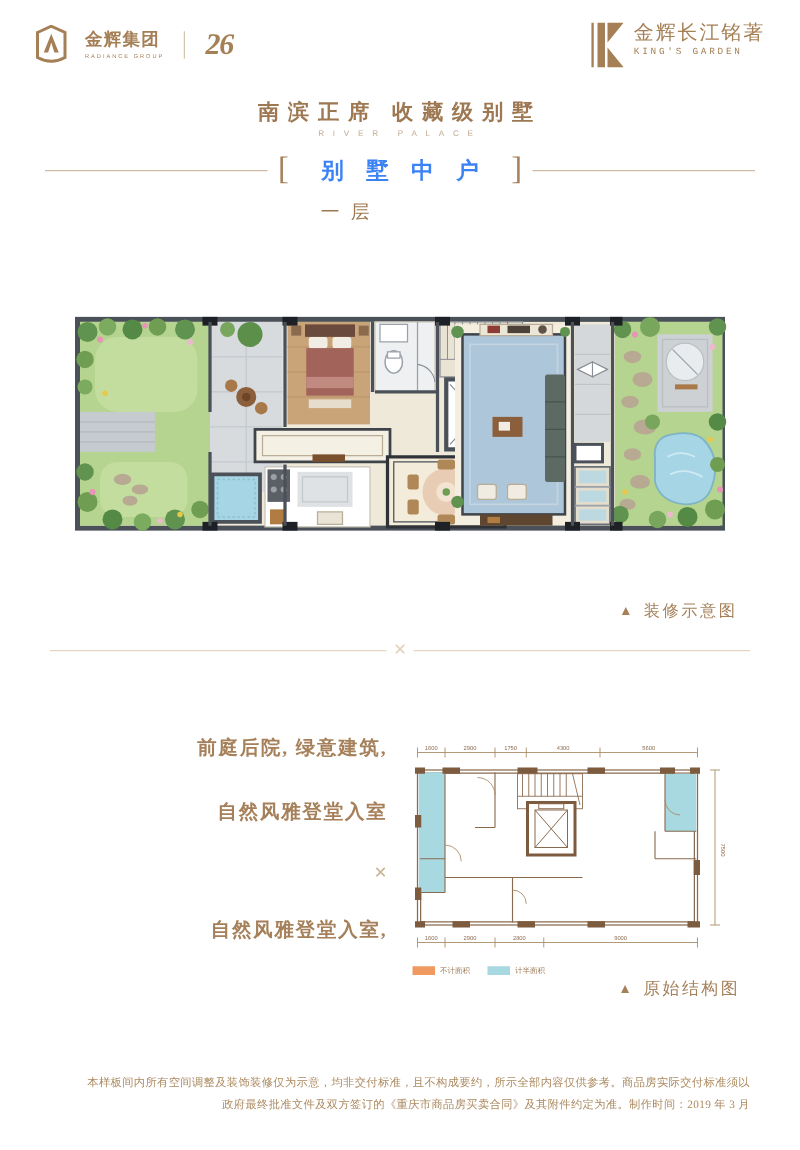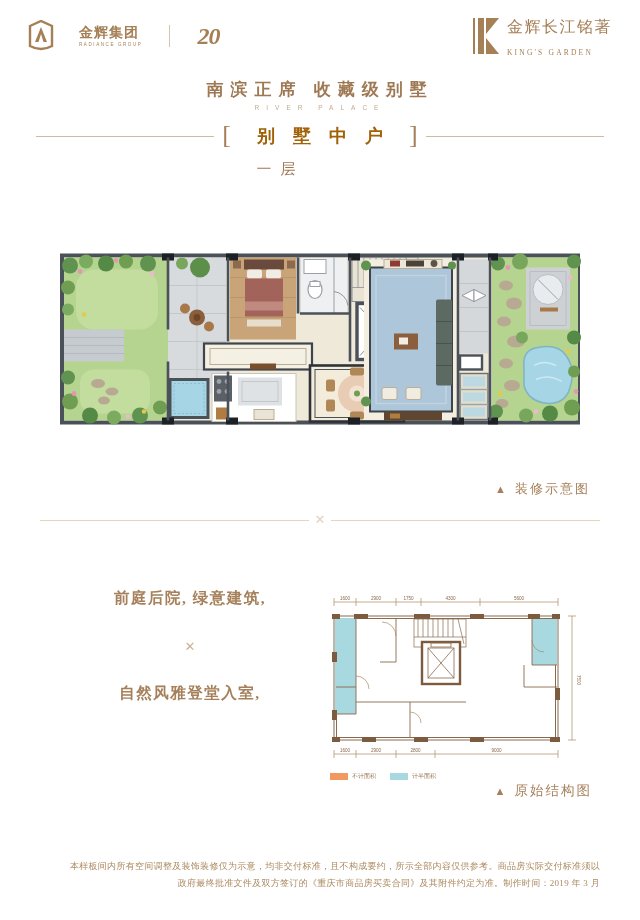--- a/index.html
+++ b/index.html
@@ -1,56 +1,56 @@
 <!DOCTYPE html>
 <html><head>
 <meta charset="utf-8">
 <style>
   html,body{margin:0;padding:0;}
   body{width:640px;height:920px;background:#ffffff;position:relative;overflow:hidden;
        font-family:"Liberation Serif", serif;}
   .abs{position:absolute;}
 
   
-  .logo-left{left:26px;top:20px;display:flex;align-items:center;gap:23px;}
+  .logo-left{left:26px;top:20px;display:flex;align-items:center;gap:12px;}
   .logo-left .mark{width:30px;height:32px;}
   .logo-left .nm{color:#a57f55;font-weight:bold;font-size:14px;letter-spacing:1px;line-height:1;}
   .logo-left .sub{color:#a57f55;font-size:4.5px;letter-spacing:1.6px;margin-top:2px;font-family:"Liberation Sans",sans-serif;}
   .logo-left .bar{width:1px;height:22px;background:#d6c5ae;margin:0 4px;}
   .logo-left .badge{color:#a57f55;font-weight:bold;font-size:24px;font-style:italic;letter-spacing:-1px;line-height:1;}
   .logo-right{right:28px;top:18px;display:flex;align-items:flex-start;gap:8px;}
   .logo-right .mark{width:26px;height:36px;}
   .logo-right .nm{color:#a57f55;font-size:16px;letter-spacing:1.5px;line-height:1.15;}
-  .logo-right .sub{color:#a57f55;font-size:7.5px;letter-spacing:2.2px;margin-top:12px;font-family:Liberation Serif, serif;}
+  .logo-right .sub{color:#a57f55;font-size:7.5px;letter-spacing:2.2px;margin-top:2px;font-family:Liberation Mono, monospace;}
 
   
   .title{left:0;top:78px;width:640px;text-align:center;color:#9d7852;
          font-size:17px;font-weight:bold;letter-spacing:7px;}
   .subtitle{left:0;top:104px;width:640px;text-align:center;color:#c2ab90;
             font-size:6.5px;letter-spacing:7px;font-family:"Liberation Sans",sans-serif;}
   .bracket-row{left:0;top:122px;width:640px;display:flex;align-items:center;justify-content:center;}
   .bracket-row .rule{flex:0 0 178px;height:1px;background:#cdbba3;}
   .bracket-row .br{color:#a5805a;font-size:26px;font-weight:300;line-height:1;padding:0 8px 3px 8px;}
-  .bracket-row .unit{color:#a16207;font-size:18px;font-weight:bold;letter-spacing:18px;text-indent:18px;
+  .bracket-row .unit{color:#3b82f6;font-size:18px;font-weight:bold;letter-spacing:18px;text-indent:18px;
                      padding-bottom:2px;}
   .floor{left:0;top:160px;width:552px;text-align:center;color:#9d7852;font-size:15px;
          letter-spacing:9px;text-indent:9px;}
 
   
   .plan-wrap{left:54px;top:250px;width:532px;height:178px;}
   .decor-caption{right:50px;top:480px;display:flex;align-items:center;gap:7px;color:#a5805a;font-size:13px;letter-spacing:2px;}
   .decor-caption .tri, .struct-caption .tri{font-size:11px;color:#a5805a;}
 
   
   .divider{left:40px;top:512px;width:560px;display:flex;align-items:center;}
   .divider .rule{flex:1;height:1px;background:#e3d7c4;}
   .divider .orn{color:#e0d2bc;font-size:13px;padding:0 6px;}
 
   
-  .intro{left:70px;top:588px;width:240px;text-align:center;color:#a5805a;}
+  .intro{left:70px;top:588px;width:240px;text-align:right;color:#a5805a;}
   .intro .ln{font-size:15.5px;font-weight:bold;letter-spacing:1.5px;margin-bottom:30px;}
   .intro .orn{color:#c9b394;font-size:13px;margin-bottom:28px;}
   .struct-wrap{left:318px;top:592px;width:276px;height:175px;}
   .legend{left:330px;top:772px;display:flex;align-items:center;gap:14px;
           font-size:6px;color:#9b7a58;font-family:"Liberation Sans",sans-serif;}
   .legend .sw{display:inline-block;width:18px;height:7px;margin-right:4px;vertical-align:middle;}
   .legend .sw-o{background:#f09a62;}
   .legend .sw-c{background:#a8d8e0;}
   .legend .item{display:flex;align-items:center;}
   .struct-caption{right:48px;top:782px;display:flex;align-items:center;gap:7px;color:#a5805a;font-size:13.5px;letter-spacing:2px;}
@@ -66,21 +66,21 @@
   <div class="abs logo-left">
     <svg class="mark" viewBox="0 0 30 32">
       <path d="M4 6 L15 1 L26 6 L26 26 Q15 32 4 26 Z" fill="none" stroke="#a57f55" stroke-width="2.4"></path>
       <path d="M15 7 L21 22 H17.5 L15 14 L12.5 22 H9 Z" fill="#a57f55"></path>
     </svg>
     <div>
       <div class="nm">金辉集团</div>
       <div class="sub">RADIANCE GROUP</div>
     </div>
     <div class="bar"></div>
-    <div class="badge">20</div>
+    <div class="badge">26</div>
   </div>
 
   <div class="abs logo-right">
     <svg class="mark" viewBox="0 0 26 36">
       <rect x="0" y="0" width="2" height="36" fill="#a57f55"></rect>
       <rect x="5" y="0" width="6" height="36" fill="#a57f55"></rect>
       <polygon points="13,0 26,0 13,16" fill="#a57f55"></polygon>
       <polygon points="13,36 26,36 13,20" fill="#a57f55"></polygon>
     </svg>
     <div>
@@ -359,20 +359,21 @@
 </div>
 
 <div class="abs divider">
   <span class="rule"></span>
   <span class="orn">✕</span>
   <span class="rule"></span>
 </div>
 
 <div class="abs intro">
   <div class="ln">前庭后院, 绿意建筑,</div>
+  <div class="ln">自然风雅登堂入室</div>
   <div class="orn">✕</div>
   <div class="ln">自然风雅登堂入室,</div>
 </div>
 
 <div class="abs struct-wrap">
 <svg viewBox="0 0 276 175" width="276" height="175" font-family="Liberation Sans, sans-serif">
 
   <g stroke="#a98a63" stroke-width="0.7">
     <line x1="16" y1="10" x2="240" y2="10"></line>
     <line x1="16" y1="6" x2="16" y2="14"></line>

